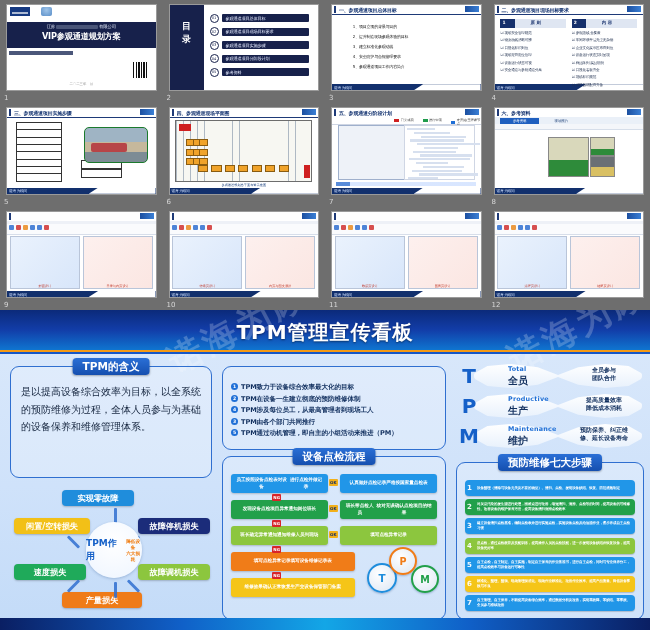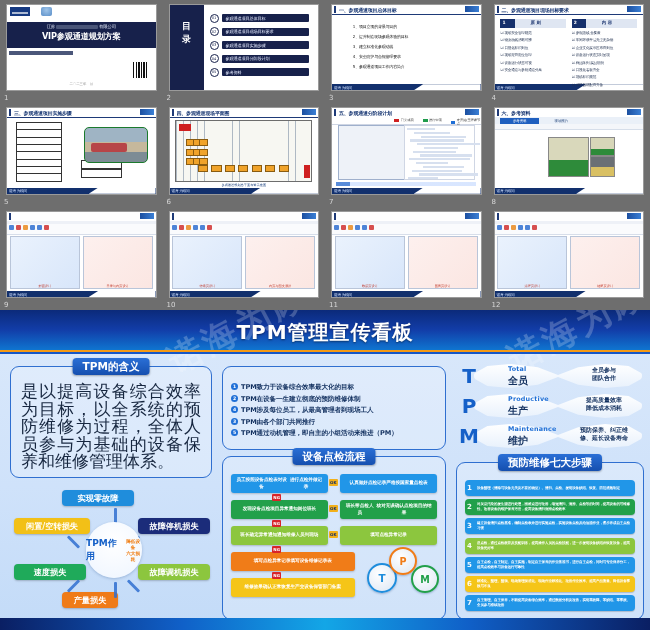--- a/index.html
+++ b/index.html
@@ -109,21 +109,21 @@
   .board-foot{position:absolute;left:0;right:0;bottom:0;height:12px;
      background:linear-gradient(90deg,#0a1f63 0%,#1060c8 28%,#13a6e6 50%,#1060c8 72%,#0a1f63 100%);}
 
   .panel{position:absolute;border:1.4px solid #2f6fd0;border-radius:9px;background:rgba(255,255,255,.22);}
   .cap{position:absolute;top:-9px;left:50%;transform:translateX(-50%);height:17px;padding:0 10px;border-radius:4px;
       background:linear-gradient(180deg,#2a6fd6,#154faf);color:#fff;font-size:10.5px;font-weight:bold;line-height:17px;white-space:nowrap;
       box-shadow:0 1px 2px rgba(0,0,0,.3);}
 
   
   #p-meaning{left:10px;top:56px;width:200px;height:110px;}
-  .meaning-txt{position:absolute;left:10px;right:10px;top:16px;font-size:17px;line-height:17.5px;color:#16263f;text-align:justify;}
+  .meaning-txt{position:absolute;left:10px;right:10px;top:16px;font-size:10px;line-height:17.5px;color:#16263f;text-align:justify;}
 
   
   #p-five{left:222px;top:56px;width:222px;height:82px;}
   .five-list{position:absolute;left:8px;right:6px;top:16px;}
   .five-li{display:flex;align-items:flex-start;font-size:6.6px;color:#12305f;font-weight:bold;margin-bottom:2.6px;letter-spacing:-.1px;}
   .five-no{width:7px;height:7px;border-radius:50%;background:#1f6fd6;color:#fff;font-size:4.6px;display:flex;align-items:center;justify-content:center;margin-right:3px;flex:0 0 auto;}
 
   
   #p-letters{left:456px;top:52px;width:186px;height:92px;border:none;background:transparent;}
   .lrow{position:relative;height:28px;margin-bottom:2px;display:flex;align-items:center;}
@@ -613,21 +613,21 @@
       <div class="loss-center">
         <div class="t1">TPM作用</div>
         <div class="t2">
             <div>降低设备</div>
             <div>六大损耗</div>
           </div>
       </div>
     <div class="chip" style="left: 52px; top: 8px; width: 72px; height: 16px; background: rgb(31, 141, 220);">实现零故障</div>
         <div class="chip" style="left: 128px; top: 36px; width: 72px; height: 16px; background: rgb(27, 44, 122);">故障停机损失</div>
         <div class="chip" style="left: 128px; top: 82px; width: 72px; height: 16px; background: rgb(140, 198, 62);">故障调机损失</div>
-        <div class="chip" style="left: 52px; top: 110px; width: 56px; height: 16px; background: rgb(239, 123, 24);">产量损失</div>
+        <div class="chip" style="left: 52px; top: 110px; width: 80px; height: 16px; background: rgb(239, 123, 24);">产量损失</div>
         <div class="chip" style="left: 4px; top: 82px; width: 72px; height: 16px; background: rgb(31, 170, 90);">速度损失</div>
         <div class="chip" style="left: 4px; top: 36px; width: 76px; height: 16px; background: rgb(242, 192, 23);">闲置/空转损失</div>
         <div style="position: absolute; left: 104px; top: 26px; width: 3px; height: 16px; background: rgb(47, 111, 208); transform: rotate(0deg); transform-origin: 50% 50%; z-index: 1; border-radius: 1px; opacity: 0.85;"></div>
         <div style="position: absolute; left: 122px; top: 52px; width: 3px; height: 16px; background: rgb(47, 111, 208); transform: rotate(45deg); transform-origin: 50% 50%; z-index: 1; border-radius: 1px; opacity: 0.85;"></div>
         <div style="position: absolute; left: 122px; top: 96px; width: 3px; height: 16px; background: rgb(47, 111, 208); transform: rotate(135deg); transform-origin: 50% 50%; z-index: 1; border-radius: 1px; opacity: 0.85;"></div>
         <div style="position: absolute; left: 104px; top: 100px; width: 3px; height: 16px; background: rgb(47, 111, 208); transform: rotate(180deg); transform-origin: 50% 50%; z-index: 1; border-radius: 1px; opacity: 0.85;"></div>
         <div style="position: absolute; left: 62px; top: 96px; width: 3px; height: 16px; background: rgb(47, 111, 208); transform: rotate(225deg); transform-origin: 50% 50%; z-index: 1; border-radius: 1px; opacity: 0.85;"></div>
         <div style="position: absolute; left: 62px; top: 52px; width: 3px; height: 16px; background: rgb(47, 111, 208); transform: rotate(315deg); transform-origin: 50% 50%; z-index: 1; border-radius: 1px; opacity: 0.85;"></div>
       </div>
 

